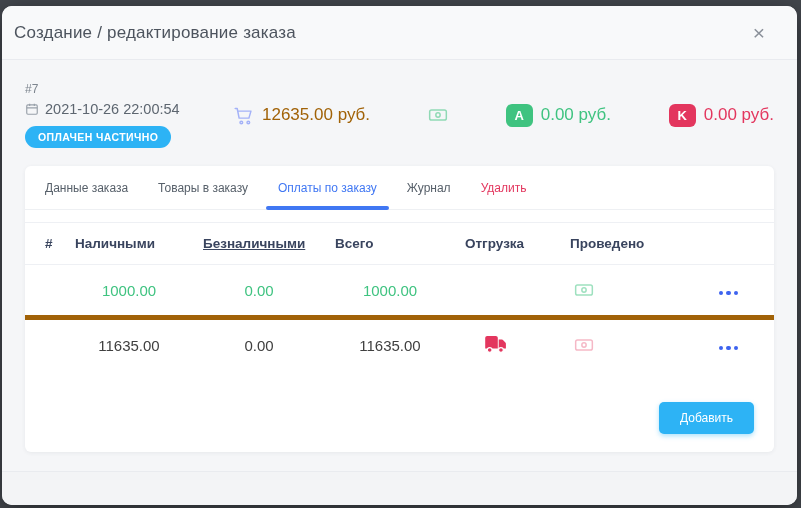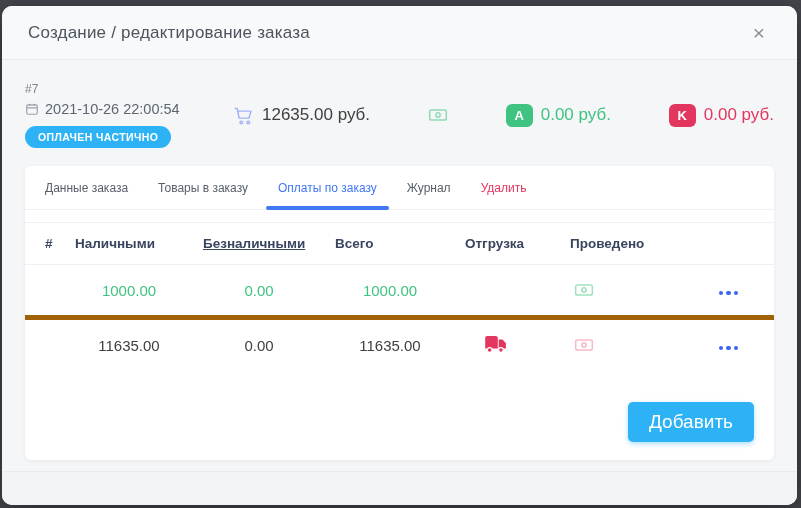--- a/index.html
+++ b/index.html
@@ -11,40 +11,40 @@
   }
   .modal {
     position:absolute; left:2px; top:6px; right:4px; bottom:3px;
     background:#f5f6f8; border-radius:10px; overflow:hidden;
     box-shadow:0 6px 24px rgba(0,0,0,.45);
     display:flex; flex-direction:column;
   }
   
   .modal-header {
     flex:0 0 54px; display:flex; align-items:center; justify-content:space-between;
-    padding:0 28px 0 26px; background:#f8f9fa; border-bottom:1px solid #e9ebef;
+    padding:0 28px 0 12px; background:#f8f9fa; border-bottom:1px solid #e9ebef;
   }
   .modal-title { font-size:17px; color:#4d545e; font-weight:400; letter-spacing:.2px; }
   .modal-close {
     background:none; border:none; font-size:21px; color:#8a9099; cursor:pointer; line-height:1;
     padding:2px 4px;
   }
   
   .order-info { padding:22px 23px 14px 23px; display:flex; align-items:center; }
   .order-meta { width:190px; flex:0 0 auto; }
   .order-number { font-size:12px; color:#7d858f; margin-bottom:5px; }
   .order-date { display:flex; align-items:center; gap:6px; font-size:14.5px; color:#5d6670; margin-bottom:9px; }
   .cal-icon { width:14px; height:14px; color:#98a0a9; flex:0 0 auto; }
   .status-pill {
     display:inline-block; background:#2db3f5; color:#fff; font-size:10.5px; font-weight:700;
     letter-spacing:.4px; padding:5px 13px; border-radius:12px;
   }
   .totals-row { flex:1; display:flex; align-items:center; justify-content:space-between; padding-left:18px; }
   .total-group { display:flex; align-items:center; gap:8px; font-size:17px; }
-  .total-blue  { color:#404040; }
+  .total-blue  { color:#a16207; }
   .total-green { color:#3fc380; }
   .total-red   { color:#e3365e; }
   .cart-icon { width:21px; height:21px; color:#a4b2f8; }
   .note-icon { width:20px; height:20px; }
   .note-green { color:#3fc380; opacity:.55; }
   .letter-badge {
     display:inline-flex; align-items:center; justify-content:center;
     width:27px; height:23px; border-radius:6px; color:#fff; font-size:13px; font-weight:700;
   }
   .badge-a { background:#3fc380; }
@@ -92,21 +92,21 @@
   .row-red td.cell-money { color:#404040; }
   .truck-icon { width:22px; height:18px; color:#e3365e; }
   .note-green-dim { color:#3fc380; opacity:.5; }
   .note-red-dim { color:#e3365e; opacity:.35; }
   .ellipsis-btn { background:none; border:none; cursor:pointer; display:inline-flex; gap:3px; padding:4px; }
   .ellipsis-btn .dot { width:4.5px; height:4.5px; border-radius:50%; background:#3d63ef; }
   
   .card-actions { display:flex; justify-content:flex-end; padding:16px 20px 18px 20px; }
   .add-btn {
     background:#2db3f5; color:#fff; border:none; border-radius:5px;
-    font-size:19px; padding:9px 21px; cursor:pointer; font-family:inherit;
+    font-size:12px; padding:9px 21px; cursor:pointer; font-family:inherit;
     box-shadow:0 2px 5px rgba(45,179,245,.4);
   }
   
   .modal-footer {
     margin-top:auto; flex:0 0 34px; background:#f3f4f6; border-top:1px solid #e9ebef;
   }
   .spacer { height:16px; }
   svg { display:block; }
 </style>
 </head>

